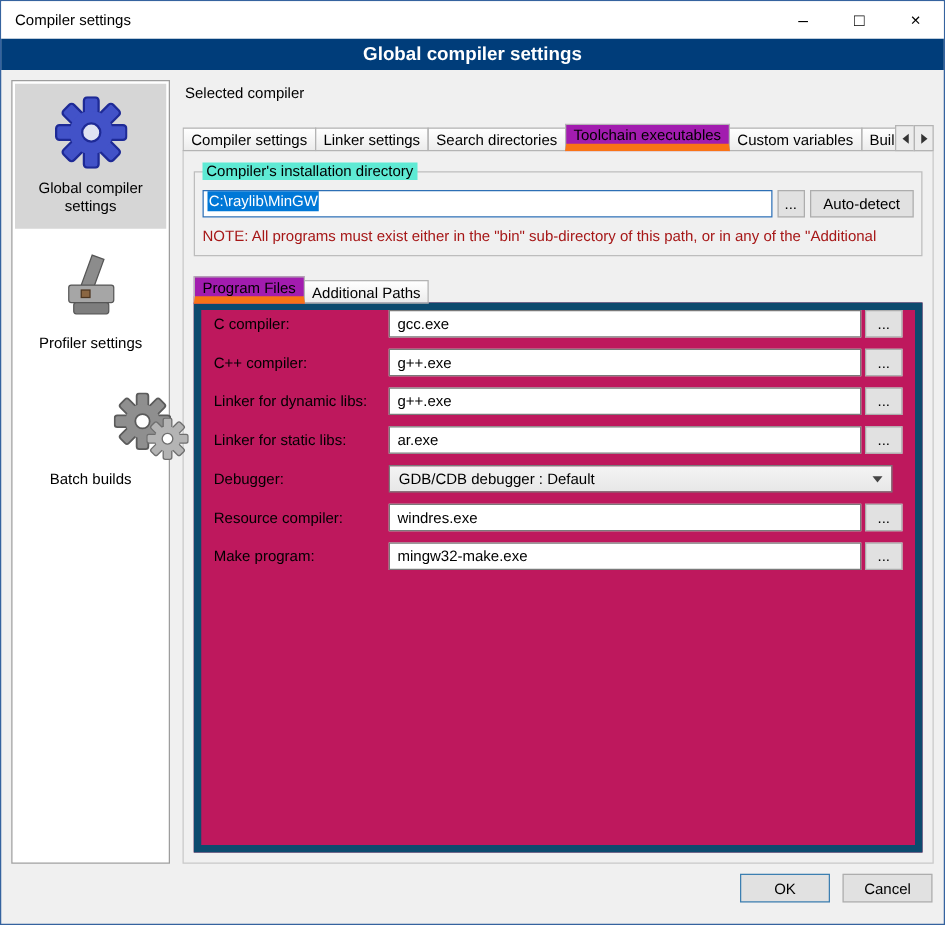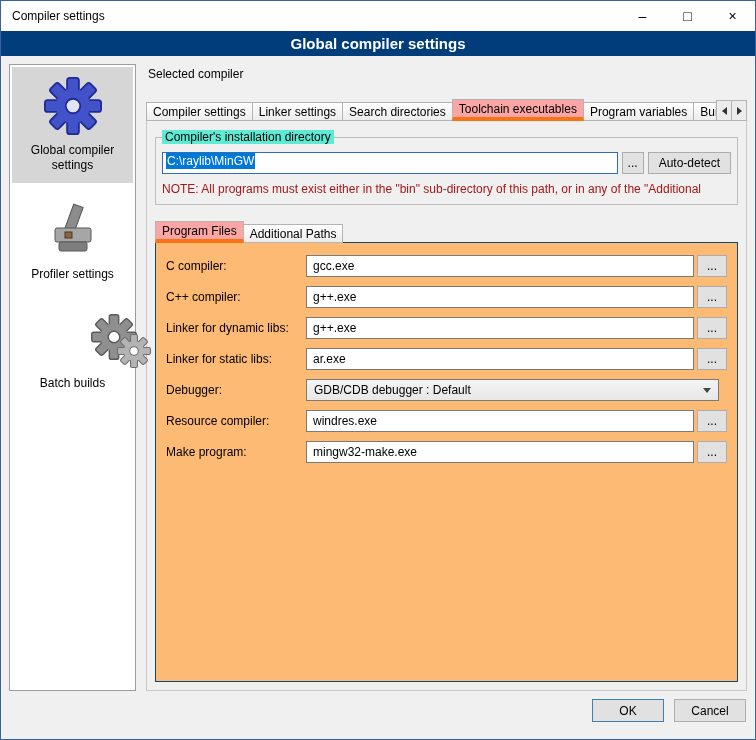--- a/index.html
+++ b/index.html
@@ -45,38 +45,38 @@
   .btn.disabled{color:#9e9e9e;border-color:#c3c3c3;background:#e9e9e9;}
   .btnrow{display:flex;justify-content:flex-end;gap:3px;margin-top:8px;}
   .btn-setdefault{min-width:143px;}
   .btn-copy,.btn-rename,.btn-delete{min-width:73px;}
   .btn-reset{min-width:95px;margin-left:24px;}
   
   .tabstrip{display:flex;align-items:flex-end;margin-top:14px;position:relative;height:22px;flex:none;z-index:2;}
   .tabs-scroll{display:flex;align-items:flex-end;overflow:hidden;flex:1;margin-right:31px;height:22px;}
   .tab{height:19px;display:flex;align-items:center;padding:0 6px;background:linear-gradient(#ffffff,#ececec);
     border:1px solid #b4b4b4;margin-right:-1px;white-space:nowrap;flex:none;}
-  .tab.active{height:22px;background:#fca5a5;border-bottom:4px solid #f97316;position:relative;z-index:2;justify-content:center;}
+  .tab.active{height:22px;background:#a21caf;border-bottom:6px solid #f97316;position:relative;z-index:2;justify-content:center;}
   .tab-arrows{position:absolute;right:0;bottom:0;display:flex;z-index:3;}
   .arrow-btn{width:16px;height:21px;background:#ececec;border:1px solid #b4b4b4;display:flex;align-items:center;justify-content:center;margin-left:-1px;}
   .arrow-left::after{content:"";border-top:4px solid transparent;border-bottom:4px solid transparent;border-right:5px solid #333;}
   .arrow-right::after{content:"";border-top:4px solid transparent;border-bottom:4px solid transparent;border-left:5px solid #333;}
   .tabpage{flex:1;border:1px solid #c8c8c8;margin-top:-1px;padding:12px 8px 8px;display:flex;flex-direction:column;min-height:0;background:#f0f0f0;}
   
   .groupbox{border:1px solid #bdbdbd;position:relative;padding:14px 6px 8px;margin-top:4px;flex:none;}
   .legend{position:absolute;top:-8px;left:6px;background:#5eead4;padding:0 3px;}
   .install-row{display:flex;gap:4px;align-items:center;}
   .install-input{flex:1;height:22px;border:1px solid #2d6fb5;background:#fff;display:flex;align-items:flex-start;padding:0 3px;}
   .sel{background:#0078d7;color:#fff;padding:1px 1px;white-space:nowrap;}
   .btn-dots-sm{min-width:22px;padding:0 4px;flex:none;}
   .btn-auto{min-width:80px;flex:none;}
   .note{color:#a61717;margin-top:8px;white-space:nowrap;overflow:hidden;}
   
   .subtabstrip{display:flex;align-items:flex-end;margin-top:16px;height:22px;flex:none;position:relative;z-index:2;}
-  .subpage{flex:1;border:1px solid #0c4a6e;margin-top:-1px;padding:12px 10px;min-height:0;background:#fdba74;}
+  .subpage{flex:1;border:6px solid #0c4a6e;margin-top:-1px;padding:0 10px;min-height:0;background:#be185d;}
   .frow{display:flex;align-items:center;margin-bottom:9px;}
   .flabel{width:140px;flex:none;}
   .fvalbox{flex:1;height:22px;border:1px solid #7a7a7a;background:#fff;display:flex;align-items:center;padding:0 6px;white-space:nowrap;overflow:hidden;}
   .btn-dots{min-width:30px;margin-left:3px;padding:0;flex:none;}
   
   .footer{height:40px;flex:none;display:flex;align-items:flex-start;justify-content:flex-end;gap:10px;padding:0 9px;}
   .btn-ok,.btn-cancel{min-width:72px;height:23px;}
   .btn-ok{border-color:#3c7fb1;}
 </style>
 </head>
@@ -167,21 +167,21 @@
           <div class="tab">
               <span>Linker settings</span>
             </div>
           <div class="tab">
               <span>Search directories</span>
             </div>
           <div class="tab active">
               <span>Toolchain executables</span>
             </div>
           <div class="tab">
-              <span>Program variables</span>
+              <span>Custom variables</span>
             </div>
           <div class="tab">
               <span>Buil</span>
             </div>
         </div>
         <div class="tab-arrows">
           <span class="arrow-btn arrow-left"></span>
           <span class="arrow-btn arrow-right"></span>
         </div>
       </div>

